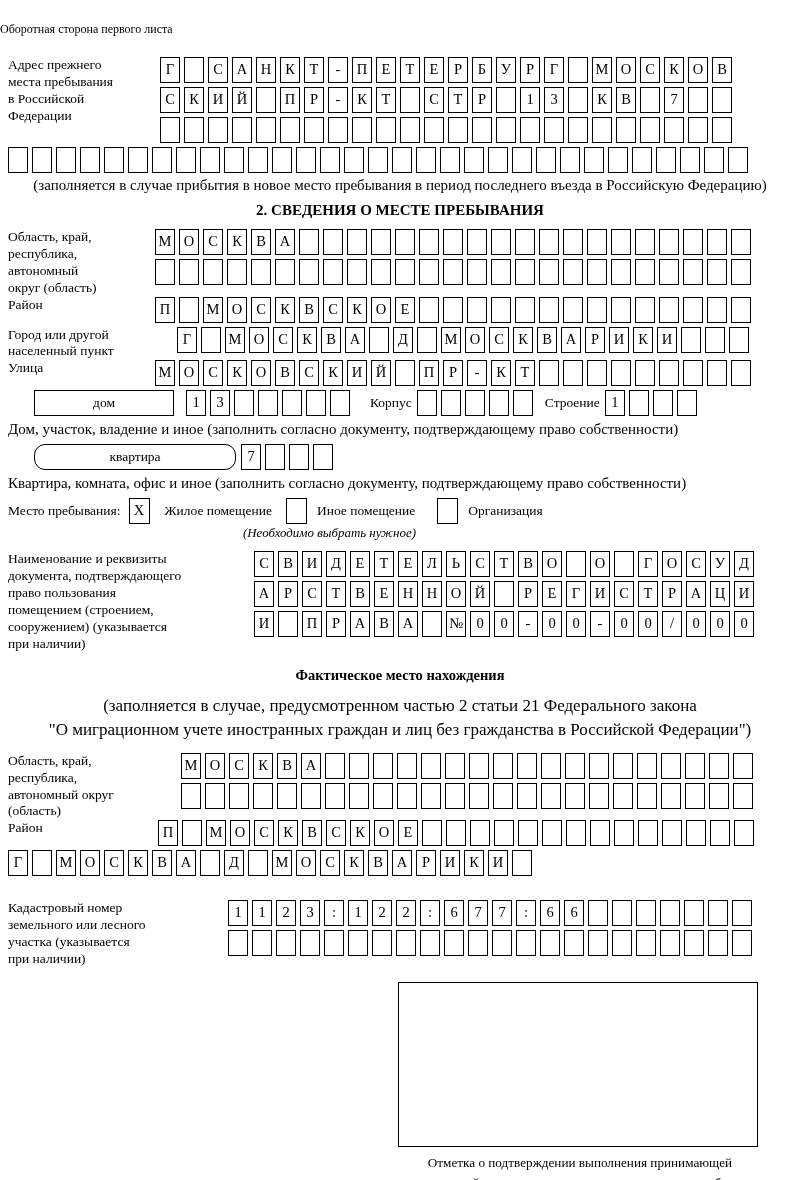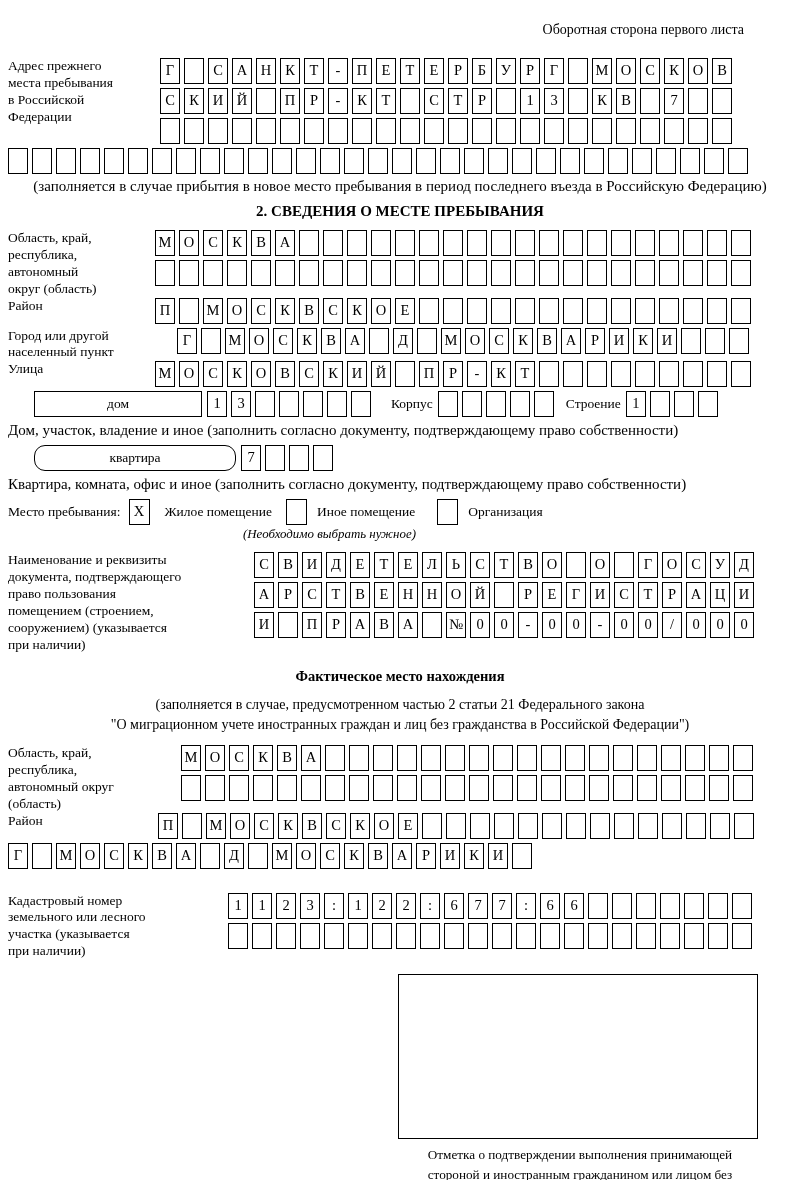--- a/index.html
+++ b/index.html
@@ -1,41 +1,41 @@
 <!DOCTYPE html>
 <html><head>
 <meta charset="utf-8">
 <style>
   html,body{margin:0;padding:0;background:#fff;}
   .page{position:relative;width:800px;height:1180px;box-sizing:border-box;background:#fff;
         color:#000;font-family:"Liberation Serif",serif;overflow:hidden;padding-top:22px;}
-  .top-note{text-align:right;padding-right:56px;font-size:14px;margin-bottom:20px;}
+  .top-note{padding-right:56px;font-size:12px;margin-bottom:20px;}
   .frow{display:flex;align-items:flex-start;margin-left:8px;}
   .lbl{font-size:13.5px;line-height:1.25;white-space:pre-line;flex:0 0 auto;}
   .w152{width:152px;} .w147{width:147px;} .w169{width:169px;} .w246{width:246px;}
   .w173{width:173px;} .w150{width:150px;} .w220{width:220px;}
   .cellrow{display:flex;height:26px;margin-bottom:4px;flex:0 0 auto;}
   .cell{box-sizing:border-box;width:20px;height:26px;border:1.6px solid #000;margin-right:4px;
         text-align:center;font-size:14.5px;line-height:22px;flex:0 0 auto;}
   .caption{font-size:15px;margin:1px 0 6px 0;}
   .center{text-align:center;}
   .h2{text-align:center;font-weight:bold;font-size:15px;margin:8px 0 10px 0;}
   .namedbox{box-sizing:border-box;height:26px;border:1.6px solid #000;display:flex;
             align-items:center;justify-content:center;font-size:13.5px;flex:0 0 auto;}
-  .bw168{width:168px;margin-right:5px;} .bw202{width:202px;margin-right:5px;border-radius:11px;}
+  .bw168{width:140px;margin-right:12px;} .bw202{width:202px;margin-right:5px;border-radius:11px;}
   .inlbl{font-size:13.5px;line-height:26px;flex:0 0 auto;}
   .ml34{margin-left:34px;} .ml8{margin-left:8px;}
   .mk{margin:0 5px 0 16px;} .mk2{margin:0 5px 0 8px;}
   .cbox{box-sizing:border-box;width:21px;height:26px;border:1.6px solid #000;text-align:center;
         font-size:14.5px;line-height:22px;flex:0 0 auto;}
   .optlbl{font-size:13.5px;line-height:26px;margin-left:10px;flex:0 0 auto;}
   .mlA{margin-left:14px;} .mlB{margin-left:22px;}
   .choose-note{font-size:12.9px;margin:2px 0 10px 243px;font-style:italic;}
   .fact-title{text-align:center;font-weight:bold;font-size:14.5px;margin:14px 0 10px 0;}
-  .fact-note{text-align:center;font-size:14px;line-height:1.45;} .mb10{margin-bottom:10px;} .mt8{margin-top:20px;}
+  .fact-note{text-align:center;font-size:17px;line-height:1.45;} .mb10{margin-bottom:10px;} .mt8{margin-top:20px;}
   .stamp-box{box-sizing:border-box;width:360px;height:165px;border:1.6px solid #000;
              margin:14px 0 6px 398px;}
   .stamp-caption{width:360px;margin-left:400px;text-align:center;font-size:13.2px;
                  line-height:1.5;white-space:pre-line;}
 </style>
 </head>
 <body>
 
 <div class="page">
 

